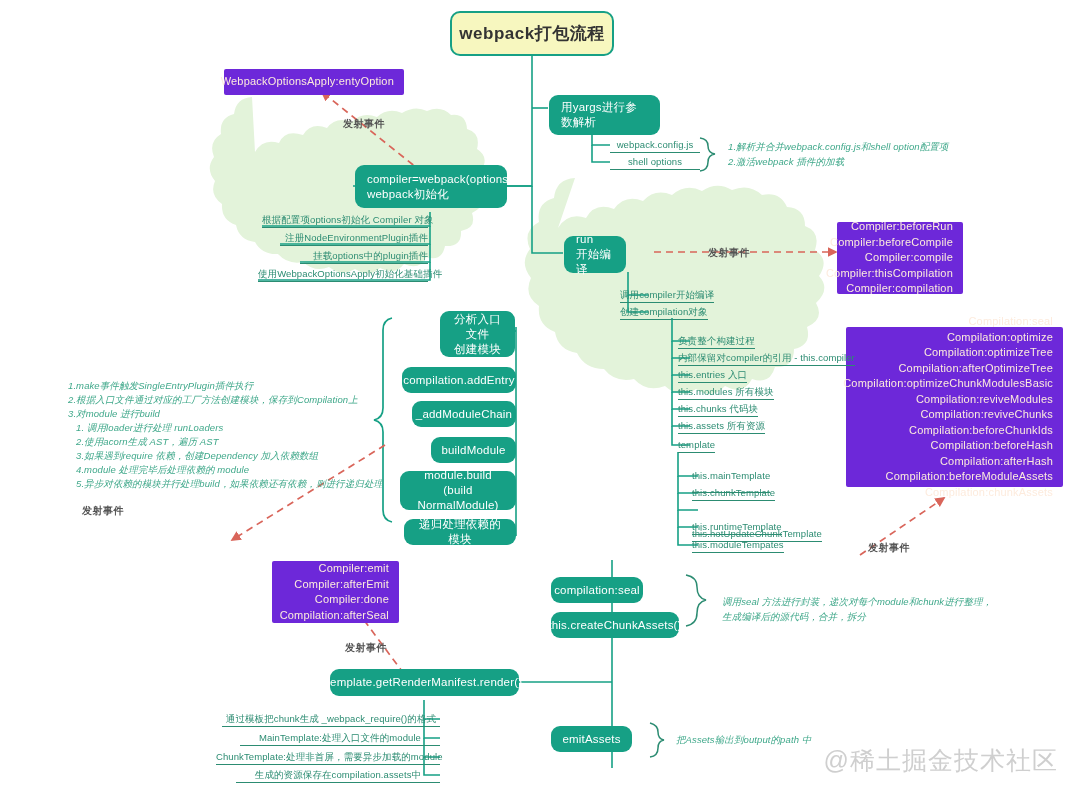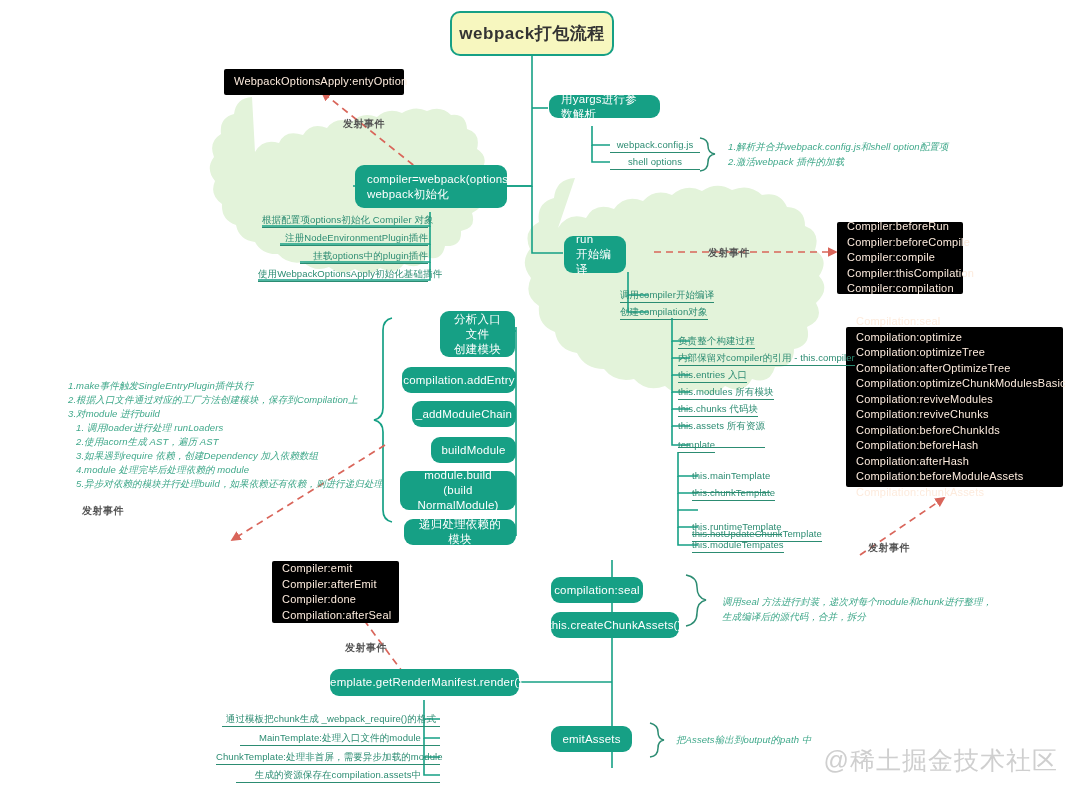--- a/index.html
+++ b/index.html
@@ -10,22 +10,22 @@
 
   
   .node{position:absolute;box-sizing:border-box;display:flex;flex-direction:column;
         justify-content:center;}
   .green{background:#16A085;color:#ffffff;border-radius:9px;padding:7px 12px;
          font-size:11.5px;line-height:15px;letter-spacing:.2px;}
   .green.center{align-items:center;text-align:center;}
   .root{background:#F7F7BF;border:2px solid #16A085;border-radius:10px;color:#333333;
         font-weight:bold;font-size:17px;letter-spacing:.5px;align-items:center;
         justify-content:center;text-align:center;}
-  .orange{background:#000000;color:#FDEBDD;border-radius:2px;padding:7px 10px;
-          font-size:11px;line-height:15.5px;letter-spacing:.2px;}
+  .orange{background:#6d28d9;color:#FDEBDD;border-radius:2px;padding:7px 10px;
+          font-size:11px;line-height:15.5px;letter-spacing:.2px;align-items:flex-end;}
   .anno{position:absolute;color:#3FA88A;font-size:9.5px;line-height:15px;
         font-style:italic;letter-spacing:.1px;}
   .emit-label{position:absolute;color:#555555;font-size:10px;font-weight:bold;
               letter-spacing:.5px;background:transparent;}
 
   
   .leaf{position:absolute;color:#2C8C72;font-size:9.5px;line-height:13px;
         white-space:nowrap;letter-spacing:.1px;}
   .leaf.r{text-align:right;}
   .leaf.c{text-align:center;}
@@ -146,21 +146,21 @@
 
   <div class="node orange" style="left:224px;top:69px;width:180px;height:26px;justify-content:center;">
     <span>WebpackOptionsApply:entyOption</span>
   </div>
 
   <div class="node green" style="left:355px;top:165px;width:152px;height:43px;white-space:pre-line;">
     <span>compiler=webpack(options)
 webpack初始化</span>
   </div>
 
-  <div class="node green" style="left:549px;top:95px;width:111px;height:23px;justify-content:center;">
+  <div class="node green" style="left:549px;top:95px;width:111px;height:40px;justify-content:center;">
     <span>用yargs进行参数解析</span>
   </div>
 
   <div class="node green" style="left:564px;top:236px;width:62px;height:37px;white-space:pre-line;">
     <span>run
 开始编译</span>
   </div>
 
   <div class="node orange" style="left:837px;top:222px;width:126px;height:72px;">
     <span>Compiler:beforeRun</span>
@@ -240,21 +240,21 @@
   <div class="anno" style="left:728px;top:154px;">2.激活webpack 插件的加载</div>
 
   <div class="leaf" style="left: 620px; top: 288px; border-bottom: 1.4px solid rgb(44, 140, 114); padding-bottom: 1px;">调用compiler开始编译</div>
   <div class="leaf" style="left: 620px; top: 305px; border-bottom: 1.4px solid rgb(44, 140, 114); padding-bottom: 1px;">创建compilation对象</div>
 
   <div class="leaf" style="left: 678px; top: 334px; border-bottom: 1.4px solid rgb(44, 140, 114); padding-bottom: 1px;">负责整个构建过程</div>
   <div class="leaf" style="left: 678px; top: 351px; border-bottom: 1.4px solid rgb(44, 140, 114); padding-bottom: 1px;">内部保留对compiler的引用 - this.compiler</div>
   <div class="leaf" style="left: 678px; top: 368px; border-bottom: 1.4px solid rgb(44, 140, 114); padding-bottom: 1px;">this.entries 入口</div>
   <div class="leaf" style="left: 678px; top: 385px; border-bottom: 1.4px solid rgb(44, 140, 114); padding-bottom: 1px;">this.modules 所有模块</div>
   <div class="leaf" style="left: 678px; top: 402px; border-bottom: 1.4px solid rgb(44, 140, 114); padding-bottom: 1px;">this.chunks 代码块</div>
-  <div class="leaf" style="left: 678px; top: 419px; border-bottom: 1.4px solid rgb(44, 140, 114); padding-bottom: 15px;">this.assets 所有资源</div>
+  <div class="leaf" style="left: 678px; top: 419px; border-bottom: 1.4px solid rgb(44, 140, 114); padding-bottom: 1px;">this.assets 所有资源</div>
   <div class="leaf" style="left: 678px; top: 438px; border-bottom: 1.4px solid rgb(44, 140, 114); padding-bottom: 1px;">template</div>
 
   <div class="leaf" style="left: 692px; top: 469px; border-bottom: 1.4px solid rgb(44, 140, 114); padding-bottom: 10px;">this.mainTemplate</div>
   <div class="leaf" style="left: 692px; top: 486px; border-bottom: 1.4px solid rgb(44, 140, 114); padding-bottom: 1px;">this.chunkTemplate</div>
   <div class="leaf" style="left: 692px; top: 527px; border-bottom: 1.4px solid rgb(44, 140, 114); padding-bottom: 1px;">this.hotUpdateChunkTemplate</div>
   <div class="leaf" style="left: 692px; top: 520px; border-bottom: 1.4px solid rgb(44, 140, 114); padding-bottom: 1px;">this.runtimeTemplate</div>
   <div class="leaf" style="left: 692px; top: 538px; border-bottom: 1.4px solid rgb(44, 140, 114); padding-bottom: 1px;">this.moduleTempates</div>
 
   <div class="anno" style="left:68px;top:378px;">1.make事件触发SingleEntryPlugin插件执行</div>
   <div class="anno" style="left:68px;top:392px;">2.根据入口文件通过对应的工厂方法创建模块，保存到Compilation上</div>

